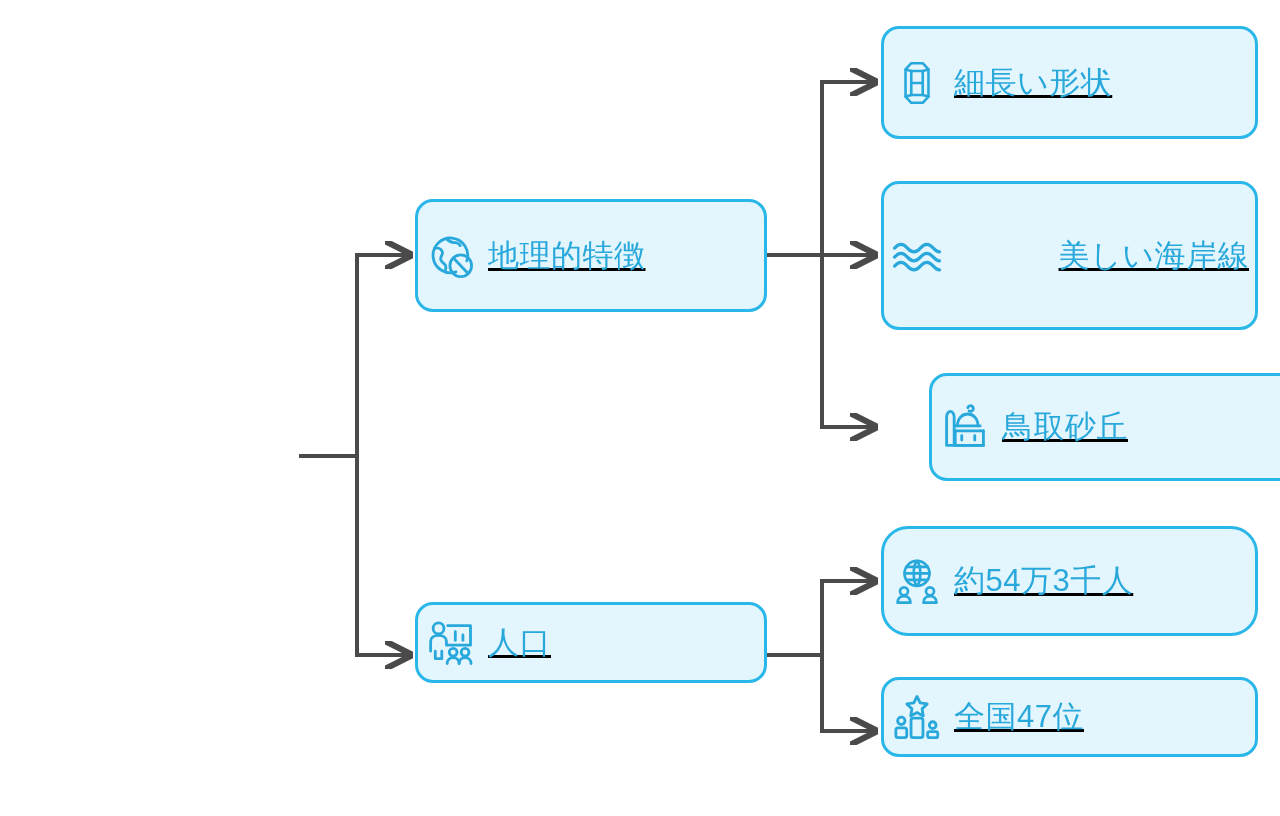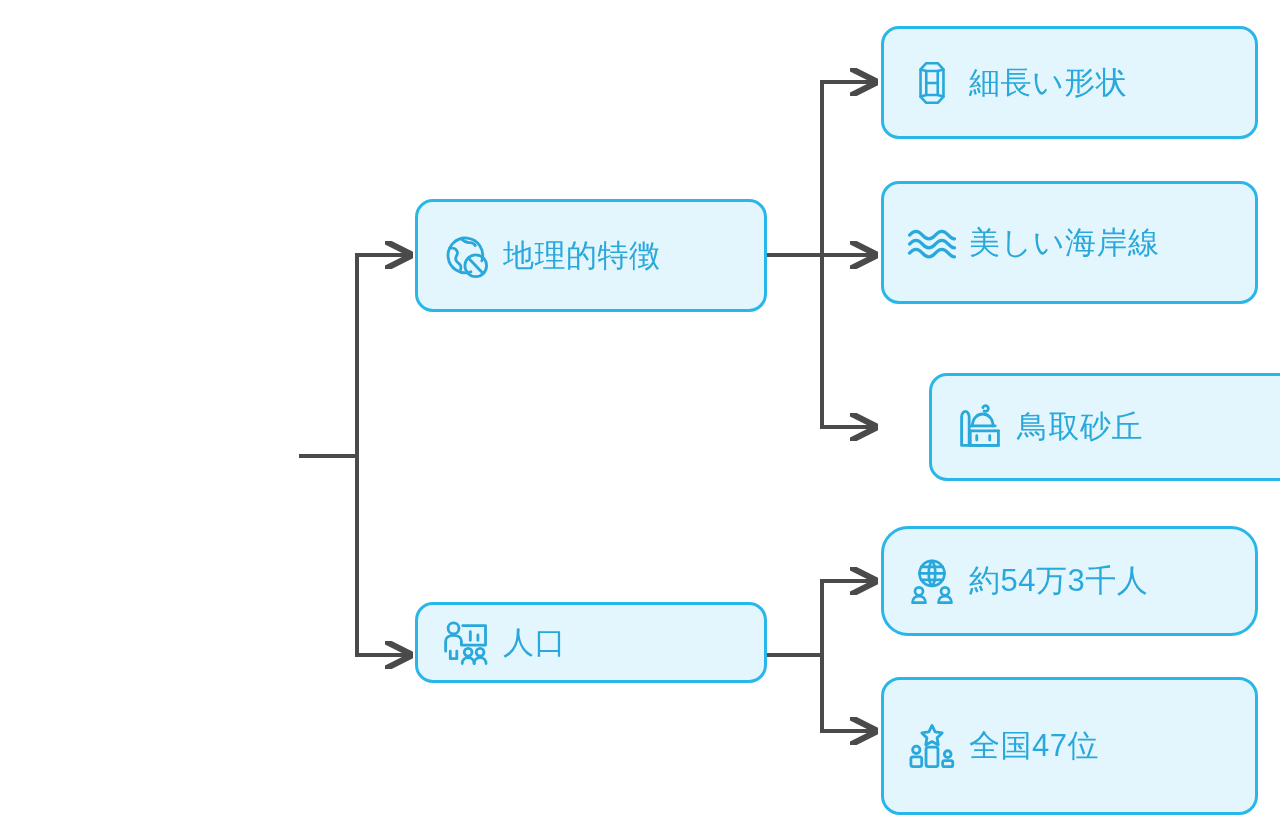--- a/index.html
+++ b/index.html
@@ -26,21 +26,22 @@
     width: 1280px;
     height: 816px;
     pointer-events: none;
   }
   .node {
     position: absolute;
     box-sizing: border-box;
     display: flex;
     align-items: center;
     border-radius: 18px;
-    padding: 0 21px;
+    padding: 0 6px;
+    text-decoration: underline;
   }
   .node .ico {
     flex: 0 0 auto;
     width: 54px;
     height: 54px;
     display: flex;
     align-items: center;
     justify-content: center;
     margin-right: 10px;
   }
@@ -152,21 +153,21 @@
         <path d="M13 11 L18.5 12.5"></path>
         <path d="M35 11 L29.5 12.5"></path>
         <path d="M13 37 L18.5 35.5"></path>
         <path d="M35 37 L29.5 35.5"></path>
         <path d="M18.5 24 H29.5"></path>
       </svg>
     </span>
     <span class="lbl">細長い形状</span>
   </div>
 
-  <div class="node leaf" style="left:881px; top:181px; width:377px; height:123px;">
+  <div class="node leaf" style="left:881px; top:181px; width:377px; height:149px;justify-content:space-between;">
     <span class="ico">
       <svg width="54" height="54" viewBox="0 0 48 48" fill="none" stroke="#29a8dc" stroke-width="2.8" stroke-linecap="round" stroke-linejoin="round">
         <path d="M4 17 C8 12.5 11.5 12.5 15.5 17 C19.5 21.5 23 21.5 27 17 C31 12.5 34.5 12.5 38.5 17 C40.6 19.3 42.4 20.4 44 20.3"></path>
         <path d="M4 25 C8 20.5 11.5 20.5 15.5 25 C19.5 29.5 23 29.5 27 25 C31 20.5 34.5 20.5 38.5 25 C40.6 27.3 42.4 28.4 44 28.3"></path>
         <path d="M4 33 C8 28.5 11.5 28.5 15.5 33 C19.5 37.5 23 37.5 27 33 C31 28.5 34.5 28.5 38.5 33 C40.6 35.3 42.4 36.4 44 36.3"></path>
       </svg>
     </span>
     <span class="lbl" style="max-width:230px;">美しい海岸線</span>
   </div>
 
@@ -198,21 +199,21 @@
         <path d="M24 5.5 C28 9.5 28 24.5 24 28.5 C20 24.5 20 9.5 24 5.5 Z"></path>
         <circle cx="12" cy="33.5" r="3.7"></circle>
         <path d="M6 44 C6 40 8.7 38 12 38 C15.3 38 18 40 18 44 Z"></path>
         <circle cx="36" cy="33.5" r="3.7"></circle>
         <path d="M30 44 C30 40 32.7 38 36 38 C39.3 38 42 40 42 44 Z"></path>
       </svg>
     </span>
     <span class="lbl">約54万3千人</span>
   </div>
 
-  <div class="node leaf" style="left:881px; top:677px; width:377px; height:138px;border-radius:19px;">
+  <div class="node leaf" style="left:881px; top:677px; width:377px; height:80px;">
     <span class="ico">
       <svg width="52" height="52" viewBox="0 0 48 48" fill="none" stroke="#29a8dc" stroke-width="2.6" stroke-linecap="round" stroke-linejoin="round">
         <path d="M24 5 L26.9 10.9 L33.4 11.9 L28.7 16.5 L29.8 23 L24 19.9 L18.2 23 L19.3 16.5 L14.6 11.9 L21.1 10.9 Z"></path>
         <rect x="18.5" y="25" width="11" height="18" rx="2"></rect>
         <circle cx="9.5" cy="27.5" r="3.4"></circle>
         <rect x="4.5" y="34" width="10" height="9" rx="2"></rect>
         <circle cx="38.5" cy="31.5" r="3.1"></circle>
         <rect x="33.8" y="37.5" width="9.4" height="5.5" rx="1.8"></rect>
       </svg>
     </span>

